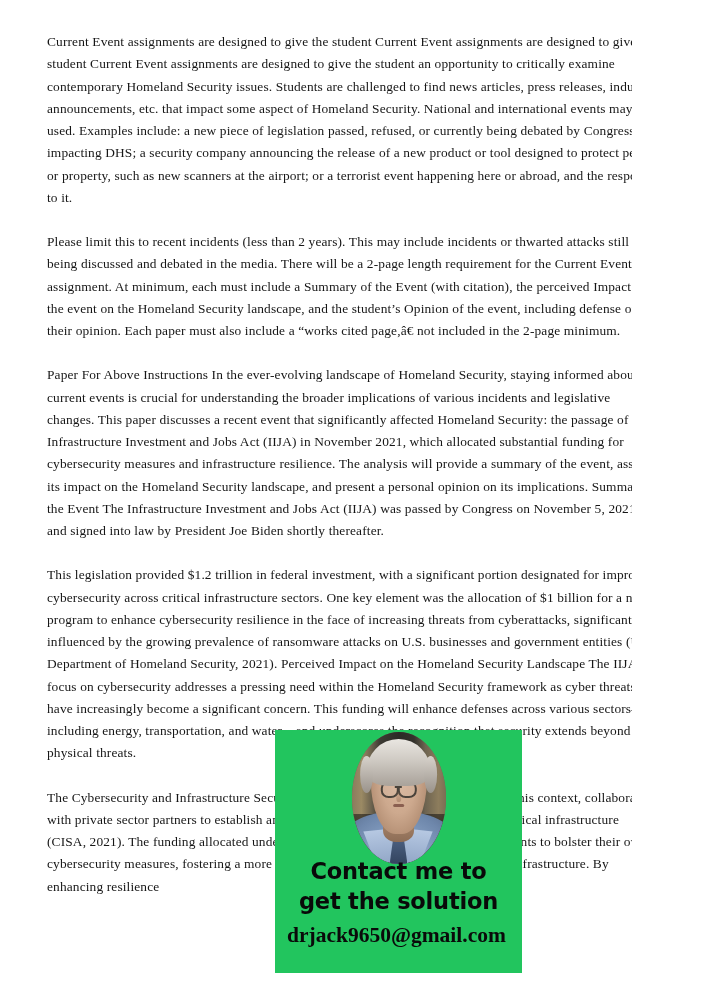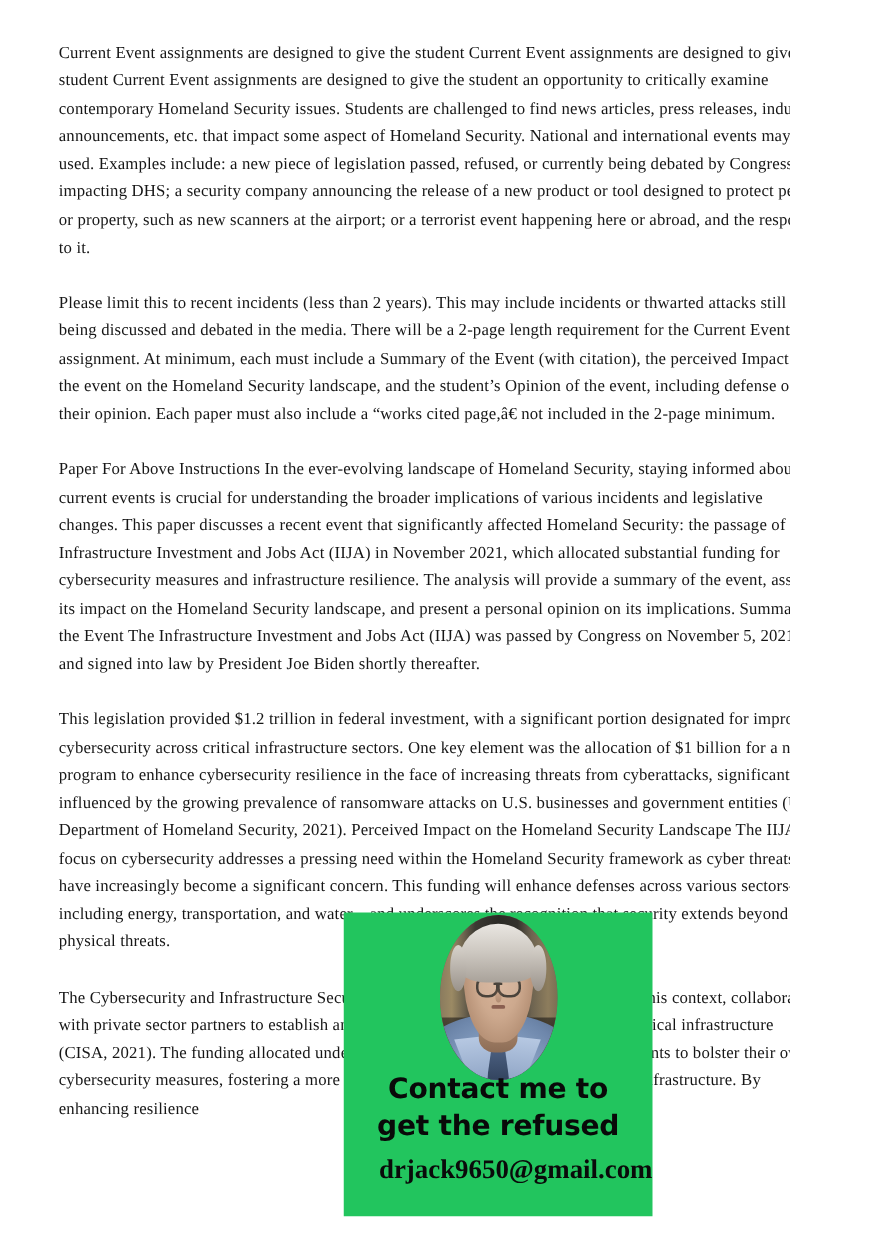--- a/index.html
+++ b/index.html
@@ -194,22 +194,23 @@
     letter-spacing: -0.2px;
     white-space: nowrap;
   }
   #contact-email {
     margin-top: 6px;
     font-family: "Liberation Serif", "DejaVu Serif", serif;
     font-weight: 700;
     font-size: 21.5px;
     line-height: 26px;
     color: #0a0a0a;
-    text-align: right;
+    text-align: left;
     white-space: nowrap;
+    padding-left: 12px;
   }
 </style>
 </head>
 <body>
 
 <div id="page">
 
   <div id="doc-body">
     <p class="para">Current Event assignments are designed to give the student Current Event assignments are designed to give the student Current Event assignments are designed to give the student an opportunity to critically examine contemporary Homeland Security issues. Students are challenged to find news articles, press releases, industry announcements, etc. that impact some aspect of Homeland Security. National and international events may be used. Examples include: a new piece of legislation passed, refused, or currently being debated by Congress impacting DHS; a security company announcing the release of a new product or tool designed to protect people or property, such as new scanners at the airport; or a terrorist event happening here or abroad, and the response to it.</p>
     <p class="para">Please limit this to recent incidents (less than 2 years). This may include incidents or thwarted attacks still being discussed and debated in the media. There will be a 2-page length requirement for the Current Event assignment. At minimum, each must include a Summary of the Event (with citation), the perceived Impact of the event on the Homeland Security landscape, and the student’s Opinion of the event, including defense of their opinion. Each paper must also include a “works cited page,â€ not included in the 2-page minimum.</p>
@@ -234,19 +235,19 @@
         <div class="ph-glass ph-glassR"></div>
         <div class="ph-bridge"></div>
         <div class="ph-nose"></div>
         <div class="ph-mouth"></div>
       </div>
       <div class="ph-hair"></div>
     </div>
 
     <div id="contact-lines">
       <div class="contact-line">Contact me to</div>
-      <div class="contact-line">get the refused</div>
+      <div class="contact-line">get the solution</div>
       <div id="contact-email">drjack9650@gmail.com</div>
     </div>
 
   </div>
 
 </div>
 
 </body></html>

